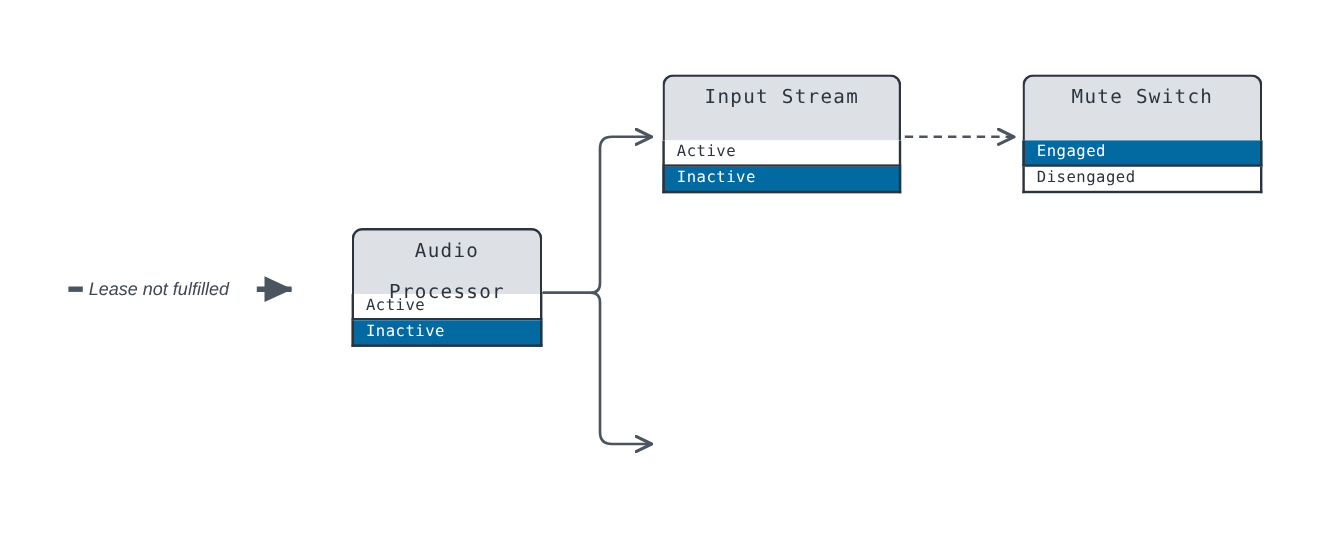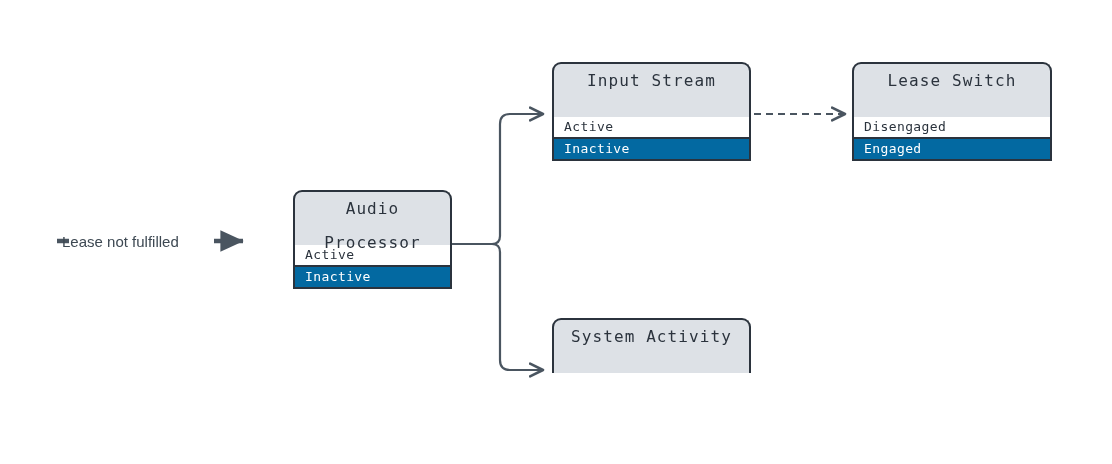--- a/index.html
+++ b/index.html
@@ -103,37 +103,36 @@
     <g>
       <path d="M 453 244 L 492 244 Q 500 244 500 236 L 500 124 Q 500 114 510 114 L 543 114" fill="none" stroke="#4a5560" stroke-width="2.2" stroke-linecap="round" marker-end="url(#thinArrow)"></path>
       <path d="M 453 244 L 492 244 Q 500 244 500 252 L 500 360 Q 500 370 510 370 L 543 370" fill="none" stroke="#4a5560" stroke-width="2.2" stroke-linecap="round" marker-end="url(#thinArrow)"></path>
     </g>
 
     <g>
       <line x1="754" y1="114" x2="845" y2="114" stroke="#4a5560" stroke-width="2.2" stroke-dasharray="7 5" marker-end="url(#thinArrow)"></line>
     </g>
   </svg>
 
-  <div class="edge-label" style="left:62px; top:233px;">Lease not fulfilled</div>
+  <div class="edge-label" style="left:74px; top:233px;font-style:italic;">Lease not fulfilled</div>
 
   <div class="node" style="left:252px; top:190px; width:200px;padding-left:41px;">
     <div class="node-header">Audio Processor</div>
     <div class="node-row light">Active</div>
     <div class="node-row dark">Inactive</div>
   </div>
 
   <div class="node" style="left:552px; top:62px; width:199px;">
     <div class="node-header">Input Stream</div>
     <div class="node-row light">Active</div>
     <div class="node-row dark">Inactive</div>
   </div>
 
   <div class="node" style="left:852px; top:62px; width:200px;">
-    <div class="node-header">Lease Switch</div>
+    <div class="node-header">Mute Switch</div>
+    <div class="node-row dark">Engaged</div>
     <div class="node-row light">Disengaged</div>
-    <div class="node-row dark">Engaged</div>
   </div>
 
   <div class="node" style="left:552px; top:318px; width:199px;">
-    <div class="node-header">System Activity</div>
   </div>
 
 </div>
 
 </body></html>

